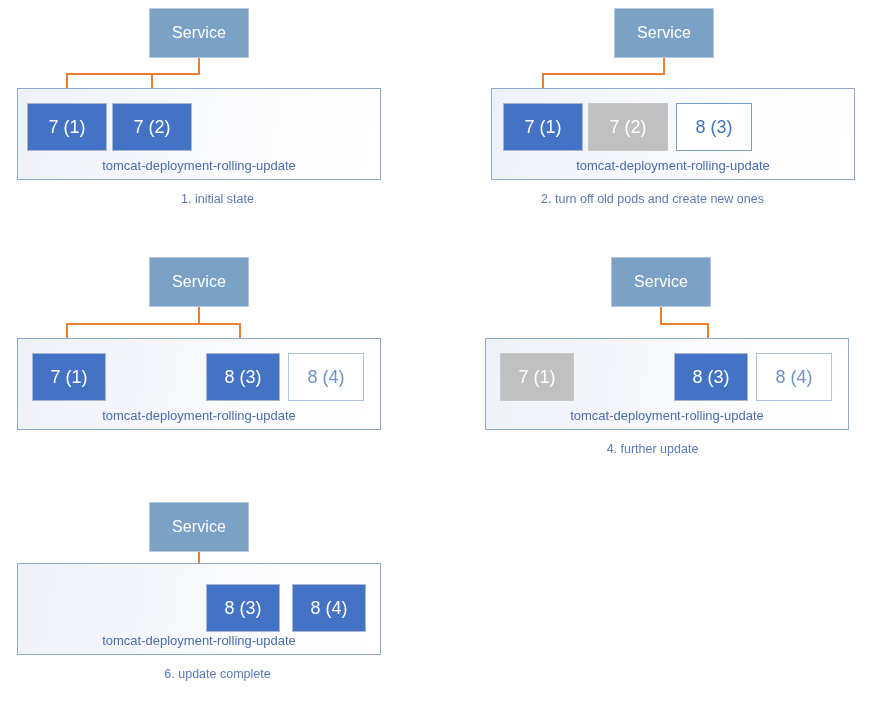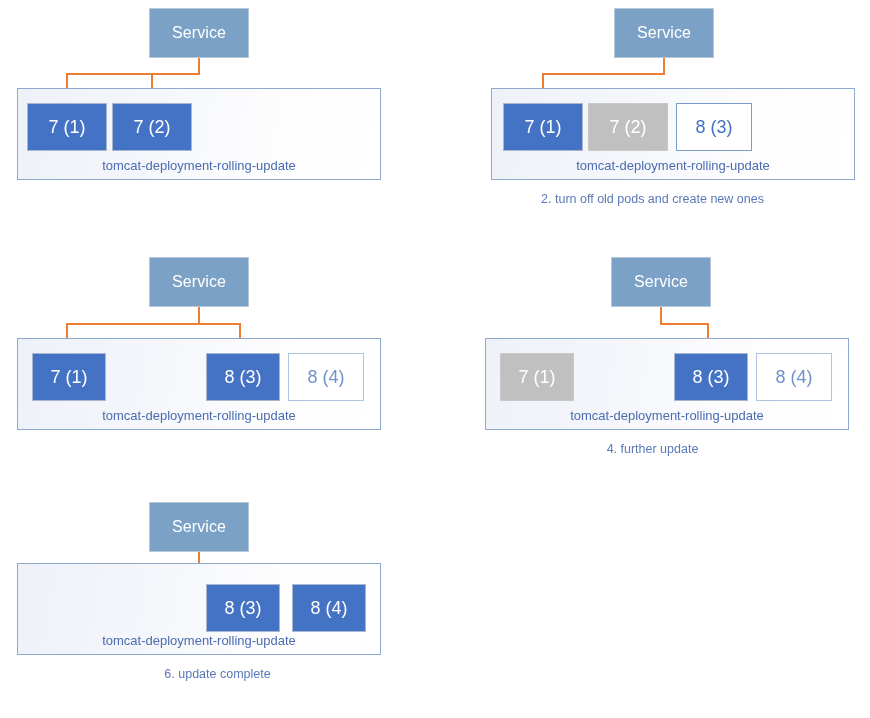--- a/index.html
+++ b/index.html
@@ -135,20 +135,21 @@
       <div class="deployment-label">tomcat-deployment-rolling-update</div>
     </div>
 
     <div class="pod active" style="left:27px; top:103px; width:80px; height:48px;">
       <span>7 (1)</span>
     </div>
     <div class="pod active" style="left:112px; top:103px; width:80px; height:48px;">
       <span>7 (2)</span>
     </div>
 
+    <div class="caption" style="left:0px; top:192px; width:435px;">1. initial state</div>
   </div>
 
   <div class="panel" style="left:435px; top:0px;">
 
     <svg class="connector" width="435" height="230">
       <defs>
         <marker id="ah2" markerWidth="8" markerHeight="8" refX="3.2" refY="6.6" orient="auto" markerUnits="userSpaceOnUse">
           <path d="M 0 0 L 6.4 0 L 3.2 7 Z" fill="#ed7d31"></path>
         </marker>
       </defs>

